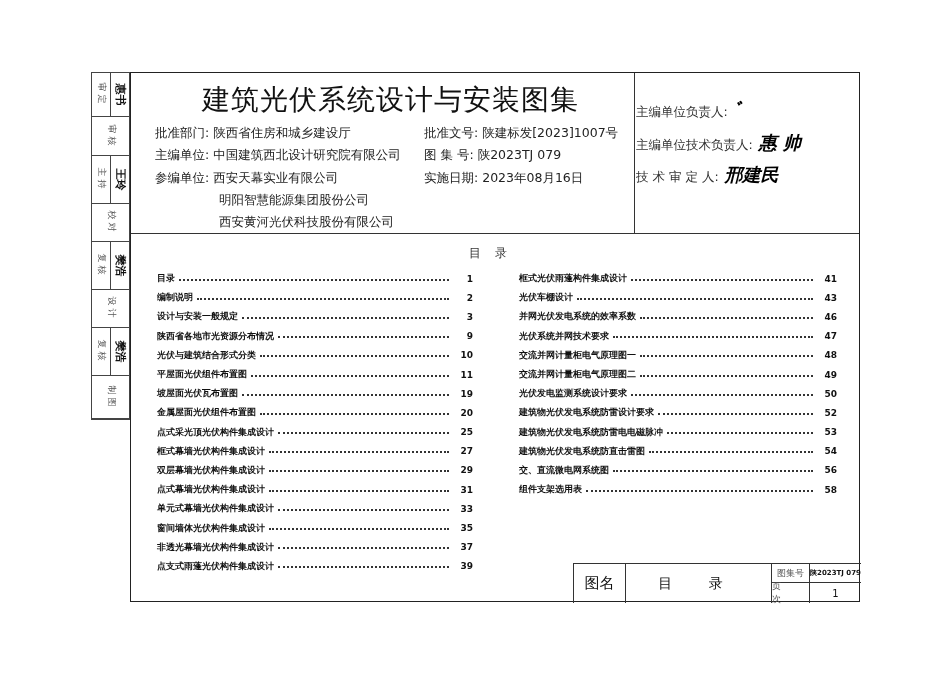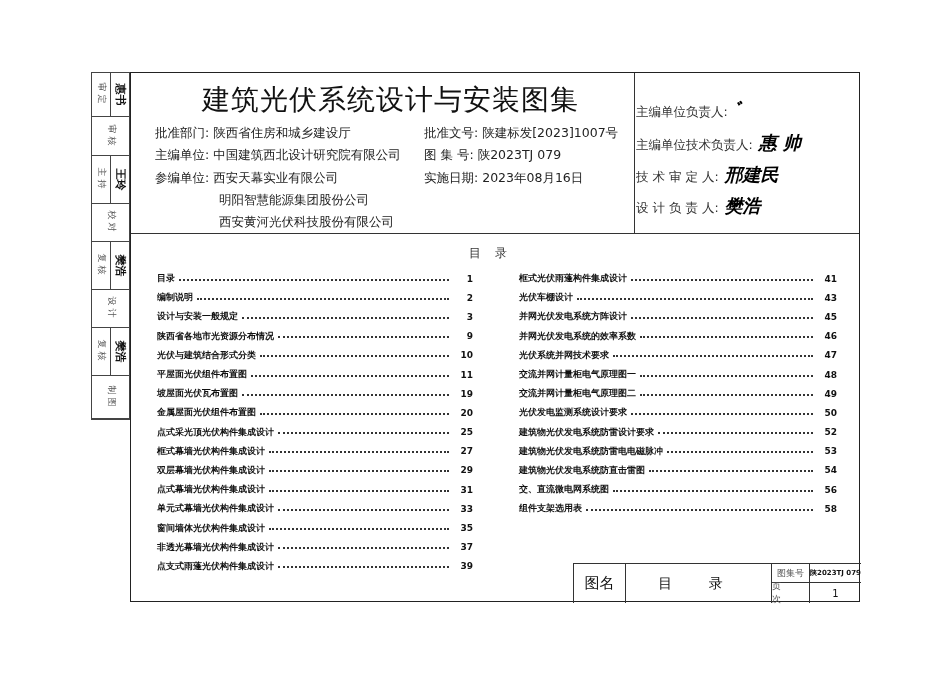--- a/index.html
+++ b/index.html
@@ -95,21 +95,20 @@
       <div class="row" style="left:8px;top:97px;"><span>参编单位:</span> <span>西安天幕实业有限公司</span></div>
       <div class="row" style="left:72px;top:119px;">明阳智慧能源集团股份公司</div>
       <div class="row" style="left:72px;top:141px;">西安黄河光伏科技股份有限公司</div>
       <div class="row" style="left:277px;top:52px;"><span>批准文号:</span> <span>陕建标发[2023]1007号</span></div>
       <div class="row" style="left:277px;top:74px;"><span>图 集 号:</span> <span>陕2023TJ 079</span></div>
       <div class="row" style="left:277px;top:97px;"><span>实施日期:</span> <span>2023年08月16日</span></div>
     </div>
     <div class="resp" style="top:26px;"><span>主编单位负责人:</span><span class="sg">ﾞ</span></div>
     <div class="resp" style="top:58px;"><span>主编单位技术负责人:</span><span class="sg">惠 帅</span></div>
     <div class="resp" style="top:90px;"><span>技 术 审 定 人:</span><span class="sg">邢建民</span></div>
-    <div class="resp" style="top:121px;"><span>设 计 负 责 人:</span><span class="sg">樊浩</span></div>
   </div>
 
   <div class="toc-title">目录</div>
   <div class="col" id="col-left" style="left:26px;width:316px;">
       <div class="entry">
         <span class="t">目录</span>
         <span class="d"></span>
         <span class="p">1</span>
       </div>
       <div class="entry">
@@ -191,25 +190,20 @@
   <div class="col" id="col-right" style="left:388px;width:318px;">
       <div class="entry">
         <span class="t">框式光伏雨蓬构件集成设计</span>
         <span class="d"></span>
         <span class="p">41</span>
       </div>
       <div class="entry">
         <span class="t">光伏车棚设计</span>
         <span class="d"></span>
         <span class="p">43</span>
-      </div>
-      <div class="entry">
-        <span class="t">并网光伏发电系统方阵设计</span>
-        <span class="d"></span>
-        <span class="p">45</span>
       </div>
       <div class="entry">
         <span class="t">并网光伏发电系统的效率系数</span>
         <span class="d"></span>
         <span class="p">46</span>
       </div>
       <div class="entry">
         <span class="t">光伏系统并网技术要求</span>
         <span class="d"></span>
         <span class="p">47</span>

